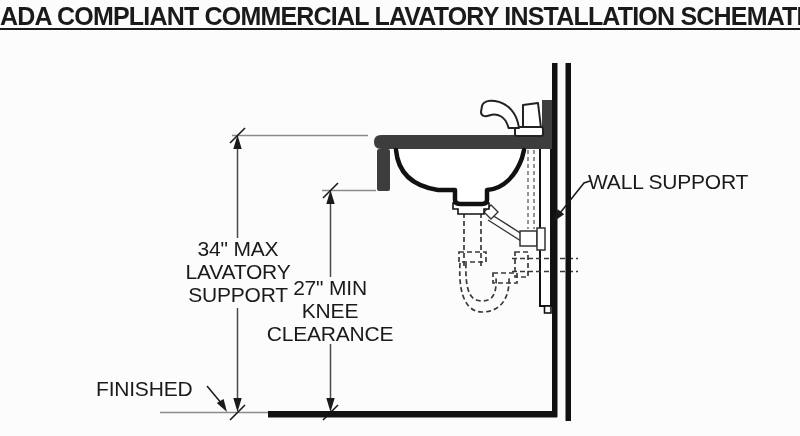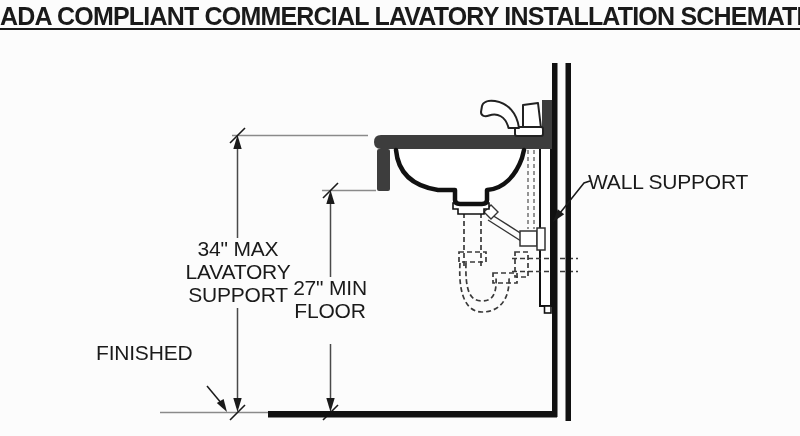--- a/index.html
+++ b/index.html
@@ -17,21 +17,21 @@
     text-align:center;white-space:nowrap;
     font-size:25px;font-weight:700;letter-spacing:-0.8px;
     text-decoration:underline;
     text-underline-offset:3px;
   }
   .lbl{position:absolute;line-height:22px;font-size:21px;letter-spacing:-0.2px;}
   .dim{position:absolute;width:180px;text-align:center;font-size:21px;line-height:23px;letter-spacing:-0.2px;}
   .dim span,.lbl span{display:block;}
   .dim-34{left:148px;top:237px;}
   .dim-27{left:240px;top:276px;}
-  .floor-label{left:96px;top:342px;text-align:right;}
+  .floor-label{left:96px;top:378px;text-align:right;}
   .wall-support-label{left:588px;top:171px;white-space:nowrap;}
 </style>
 </head>
 <body>
 
 <div class="canvas">
 
   <div class="title">ADA COMPLIANT COMMERCIAL LAVATORY INSTALLATION SCHEMATIC.</div>
 
   <svg class="drawing" width="800" height="436" viewBox="0 0 800 436">
@@ -131,21 +131,22 @@
   </svg>
 
   <div class="dim dim-34">
     <span>34" MAX</span>
     <span>LAVATORY</span>
     <span>SUPPORT</span>
   </div>
 
   <div class="dim dim-27">
     <span>27" MIN</span>
-    <span>FLOOR</span>
+    <span>KNEE</span>
+    <span>CLEARANCE</span>
   </div>
 
   <div class="lbl floor-label">
     <span>FINISHED</span>
   </div>
 
   <div class="lbl wall-support-label">WALL SUPPORT</div>
 
 </div>
 

